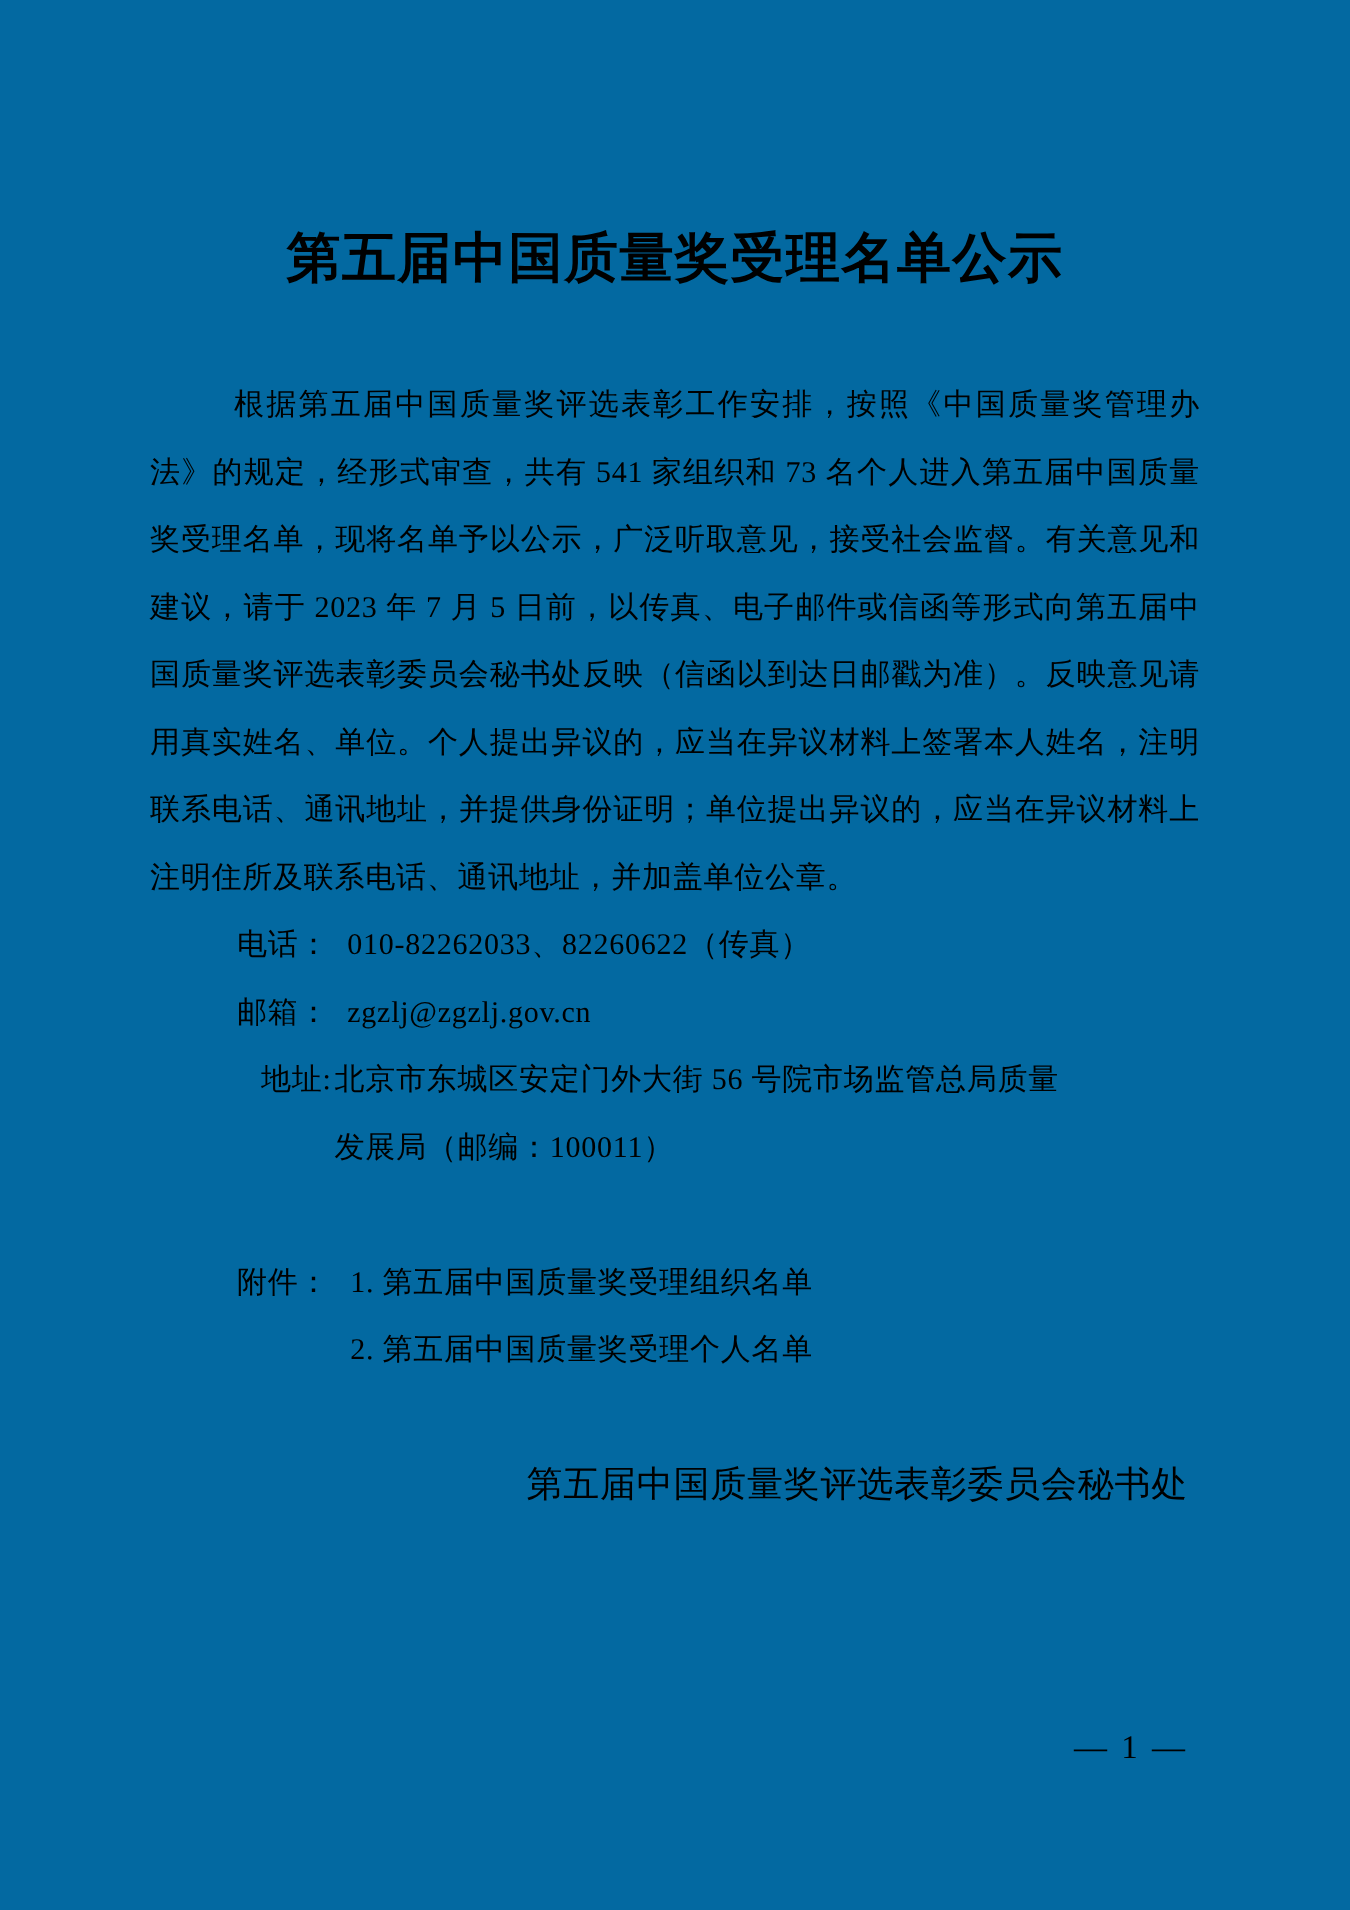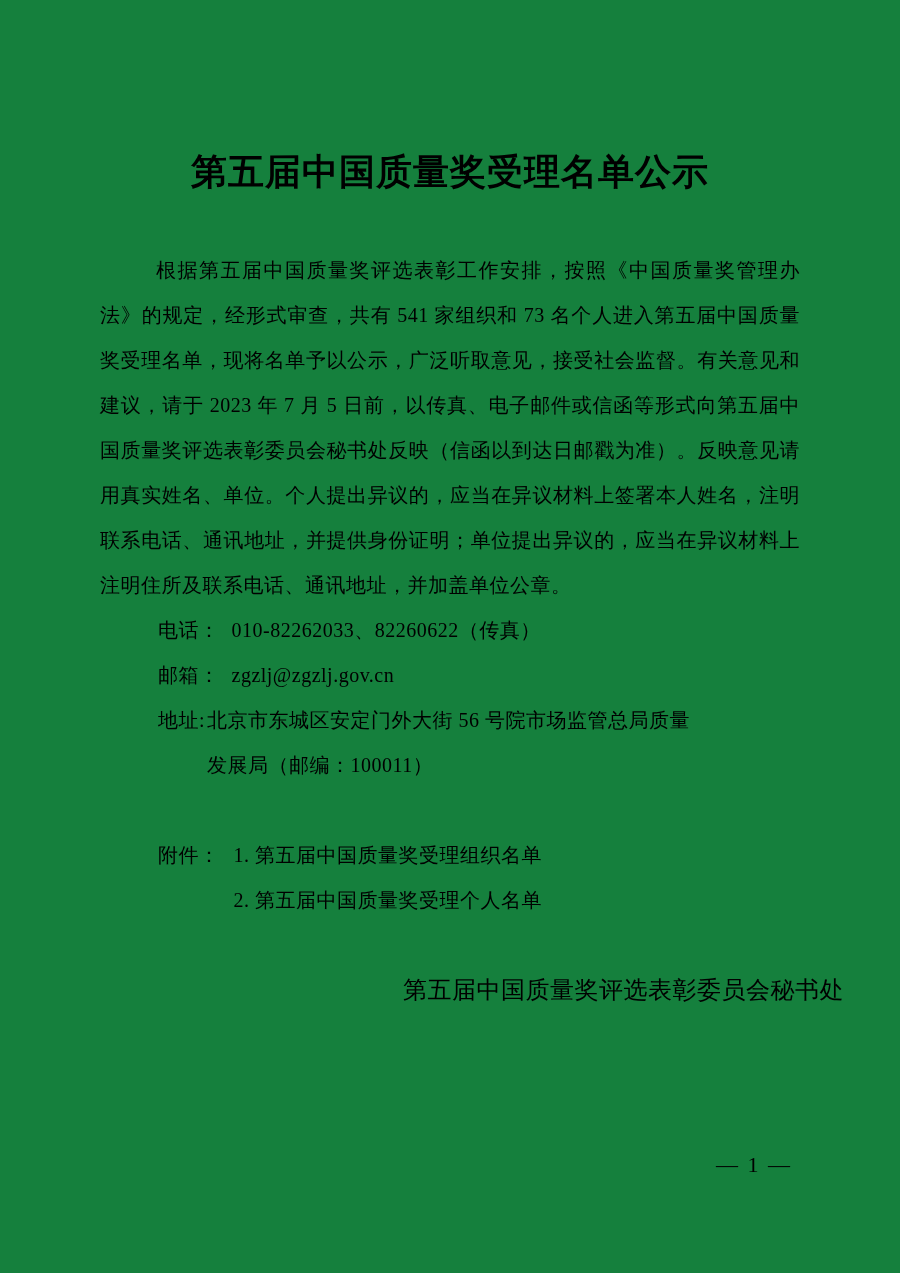--- a/index.html
+++ b/index.html
@@ -4,21 +4,21 @@
 <style>
   html, body {
     margin: 0;
     padding: 0;
     background: #ffffff;
   }
   .page {
     position: relative;
     width: 900px;
     height: 1273px;
-    background: #15803d;
+    background: #0369a1;
     color: #000000;
     font-family: "Liberation Serif", "DejaVu Serif", serif;
     overflow: hidden;
   }
   .title {
     margin: 0;
     padding-top: 146px;
     text-align: center;
     font-size: 36px;
     line-height: 52px;
@@ -37,20 +37,21 @@
     text-align: justify;
   }
   .contact-line {
     padding-left: 58px;
   }
   .label {
     margin-right: 12px;
   }
   .label-tight {
     margin-right: 2px;
+    margin-left: 16px;
   }
   .address-row {
     display: flex;
     align-items: flex-start;
   }
   .addr-lines span {
     display: block;
   }
   .attach-row {
     display: flex;
@@ -60,21 +61,21 @@
   }
   .attach-label {
     margin-right: 14px;
     white-space: nowrap;
     text-align: center;
   }
   .attach-items div {
     display: block;
   }
   .signature {
-    margin: 45px 56px 0 auto;
+    margin: 45px 108px 0 auto;
     width: fit-content;
     text-align: center;
     font-size: 24px;
     line-height: 45px;
     letter-spacing: 0.5px;
   }
   .page-number {
     position: absolute;
     top: 1152px;
     right: 108px;

